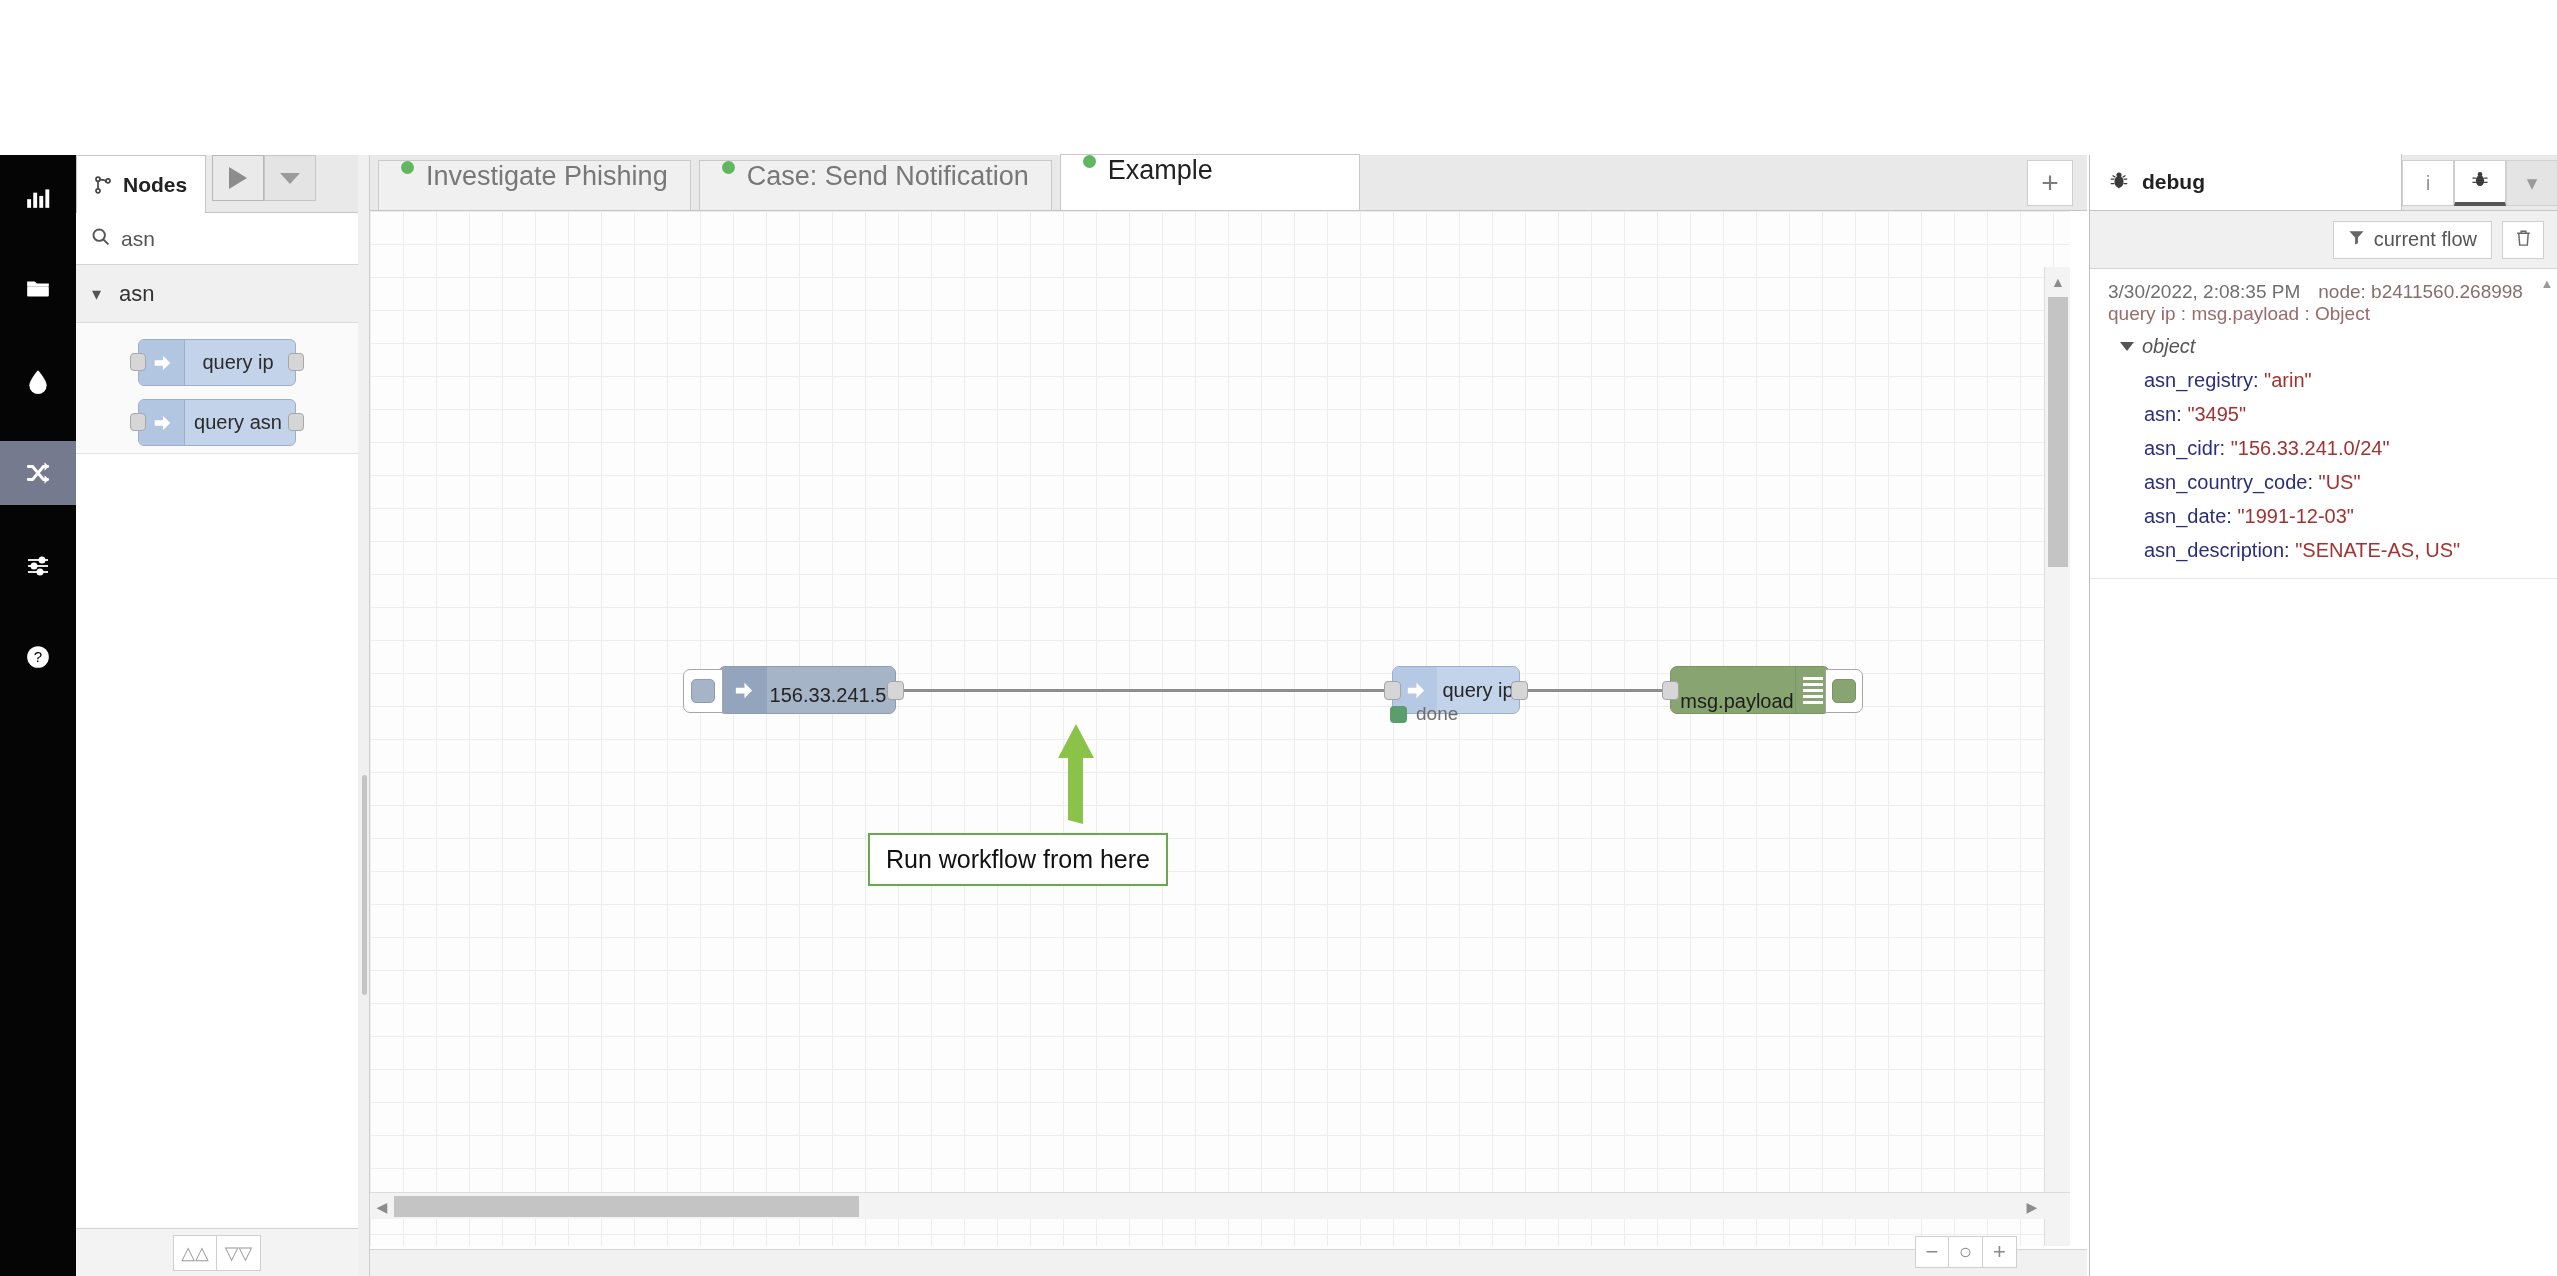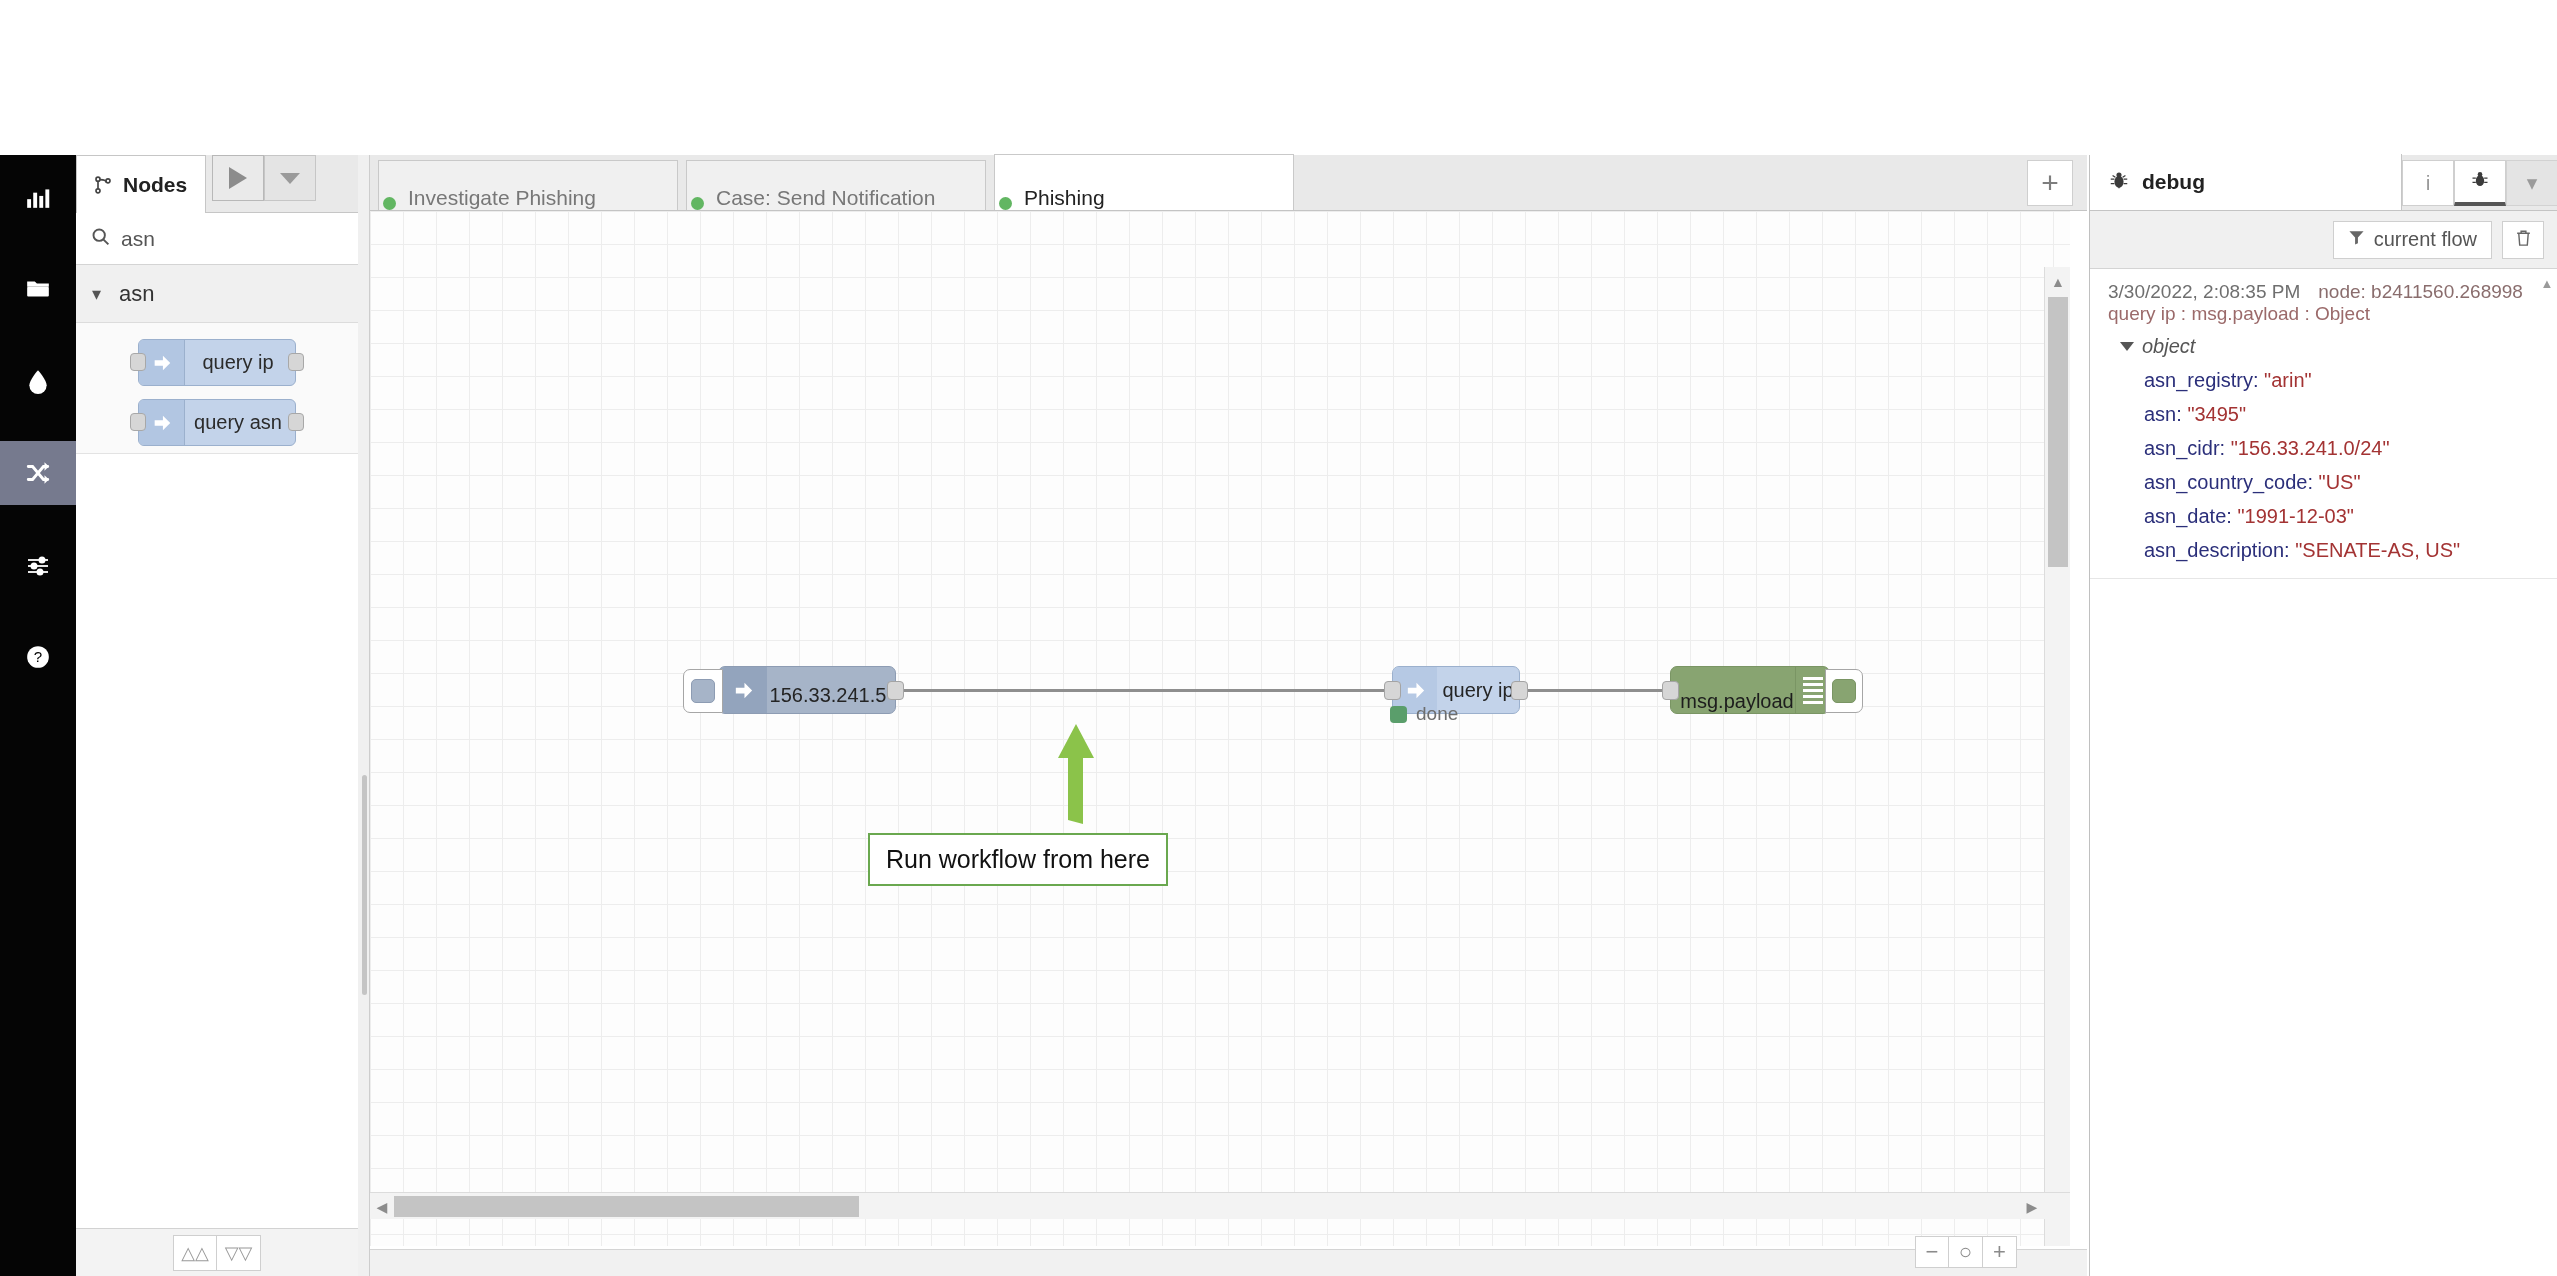--- a/index.html
+++ b/index.html
@@ -172,22 +172,22 @@
     background: #ffffff;
   }
   .tabbar {
     position: absolute; left: 0; top: 0; width: 1717px; height: 56px;
     background: #e9e9e9; border-bottom: 1px solid #c4c4c4;
     display: flex; align-items: flex-end; padding-left: 8px;
   }
   .flow-tab {
     height: 50px; min-width: 300px; background: #f0f0f0;
     border: 1px solid #c9c9c9; border-bottom: none;
-    display: flex; align-items: flex-end; gap: 12px; padding: 0 4px;
-    font-size: 21px; color: #777; cursor: pointer; margin-right: 8px;
+    display: flex; align-items: flex-start; gap: 12px; padding: 0 22px;
+    font-size: 27px; color: #777; cursor: pointer; margin-right: 8px;
   }
   .flow-tab.active { background: #ffffff; color: #222; height: 56px; }
   .flow-tab .dot {
     width: 13px; height: 13px; border-radius: 50%; background: #62b662; flex: 0 0 auto;
   }
   .add-tab {
     position: absolute; right: 14px; top: 5px; width: 46px; height: 46px;
     background: #fff; border: 1px solid #cfcfcf;
     display: flex; align-items: center; justify-content: center;
     font-size: 30px; color: #7d7d7d; cursor: pointer; line-height: 1;
@@ -538,21 +538,21 @@
       <div class="flow-tab">
         <span class="dot"></span>
         <span>Investigate Phishing</span>
       </div>
       <div class="flow-tab">
         <span class="dot"></span>
         <span>Case: Send Notification</span>
       </div>
       <div class="flow-tab active">
         <span class="dot"></span>
-        <span>Phishing</span>
+        <span>Example</span>
       </div>
       <div class="add-tab">
         <span>+</span>
       </div>
     </div>
 
     <div class="canvas">
 
       <div class="wire" style="left:528px; width:496px;"></div>
       <div class="wire" style="left:1152px; width:150px;"></div>

